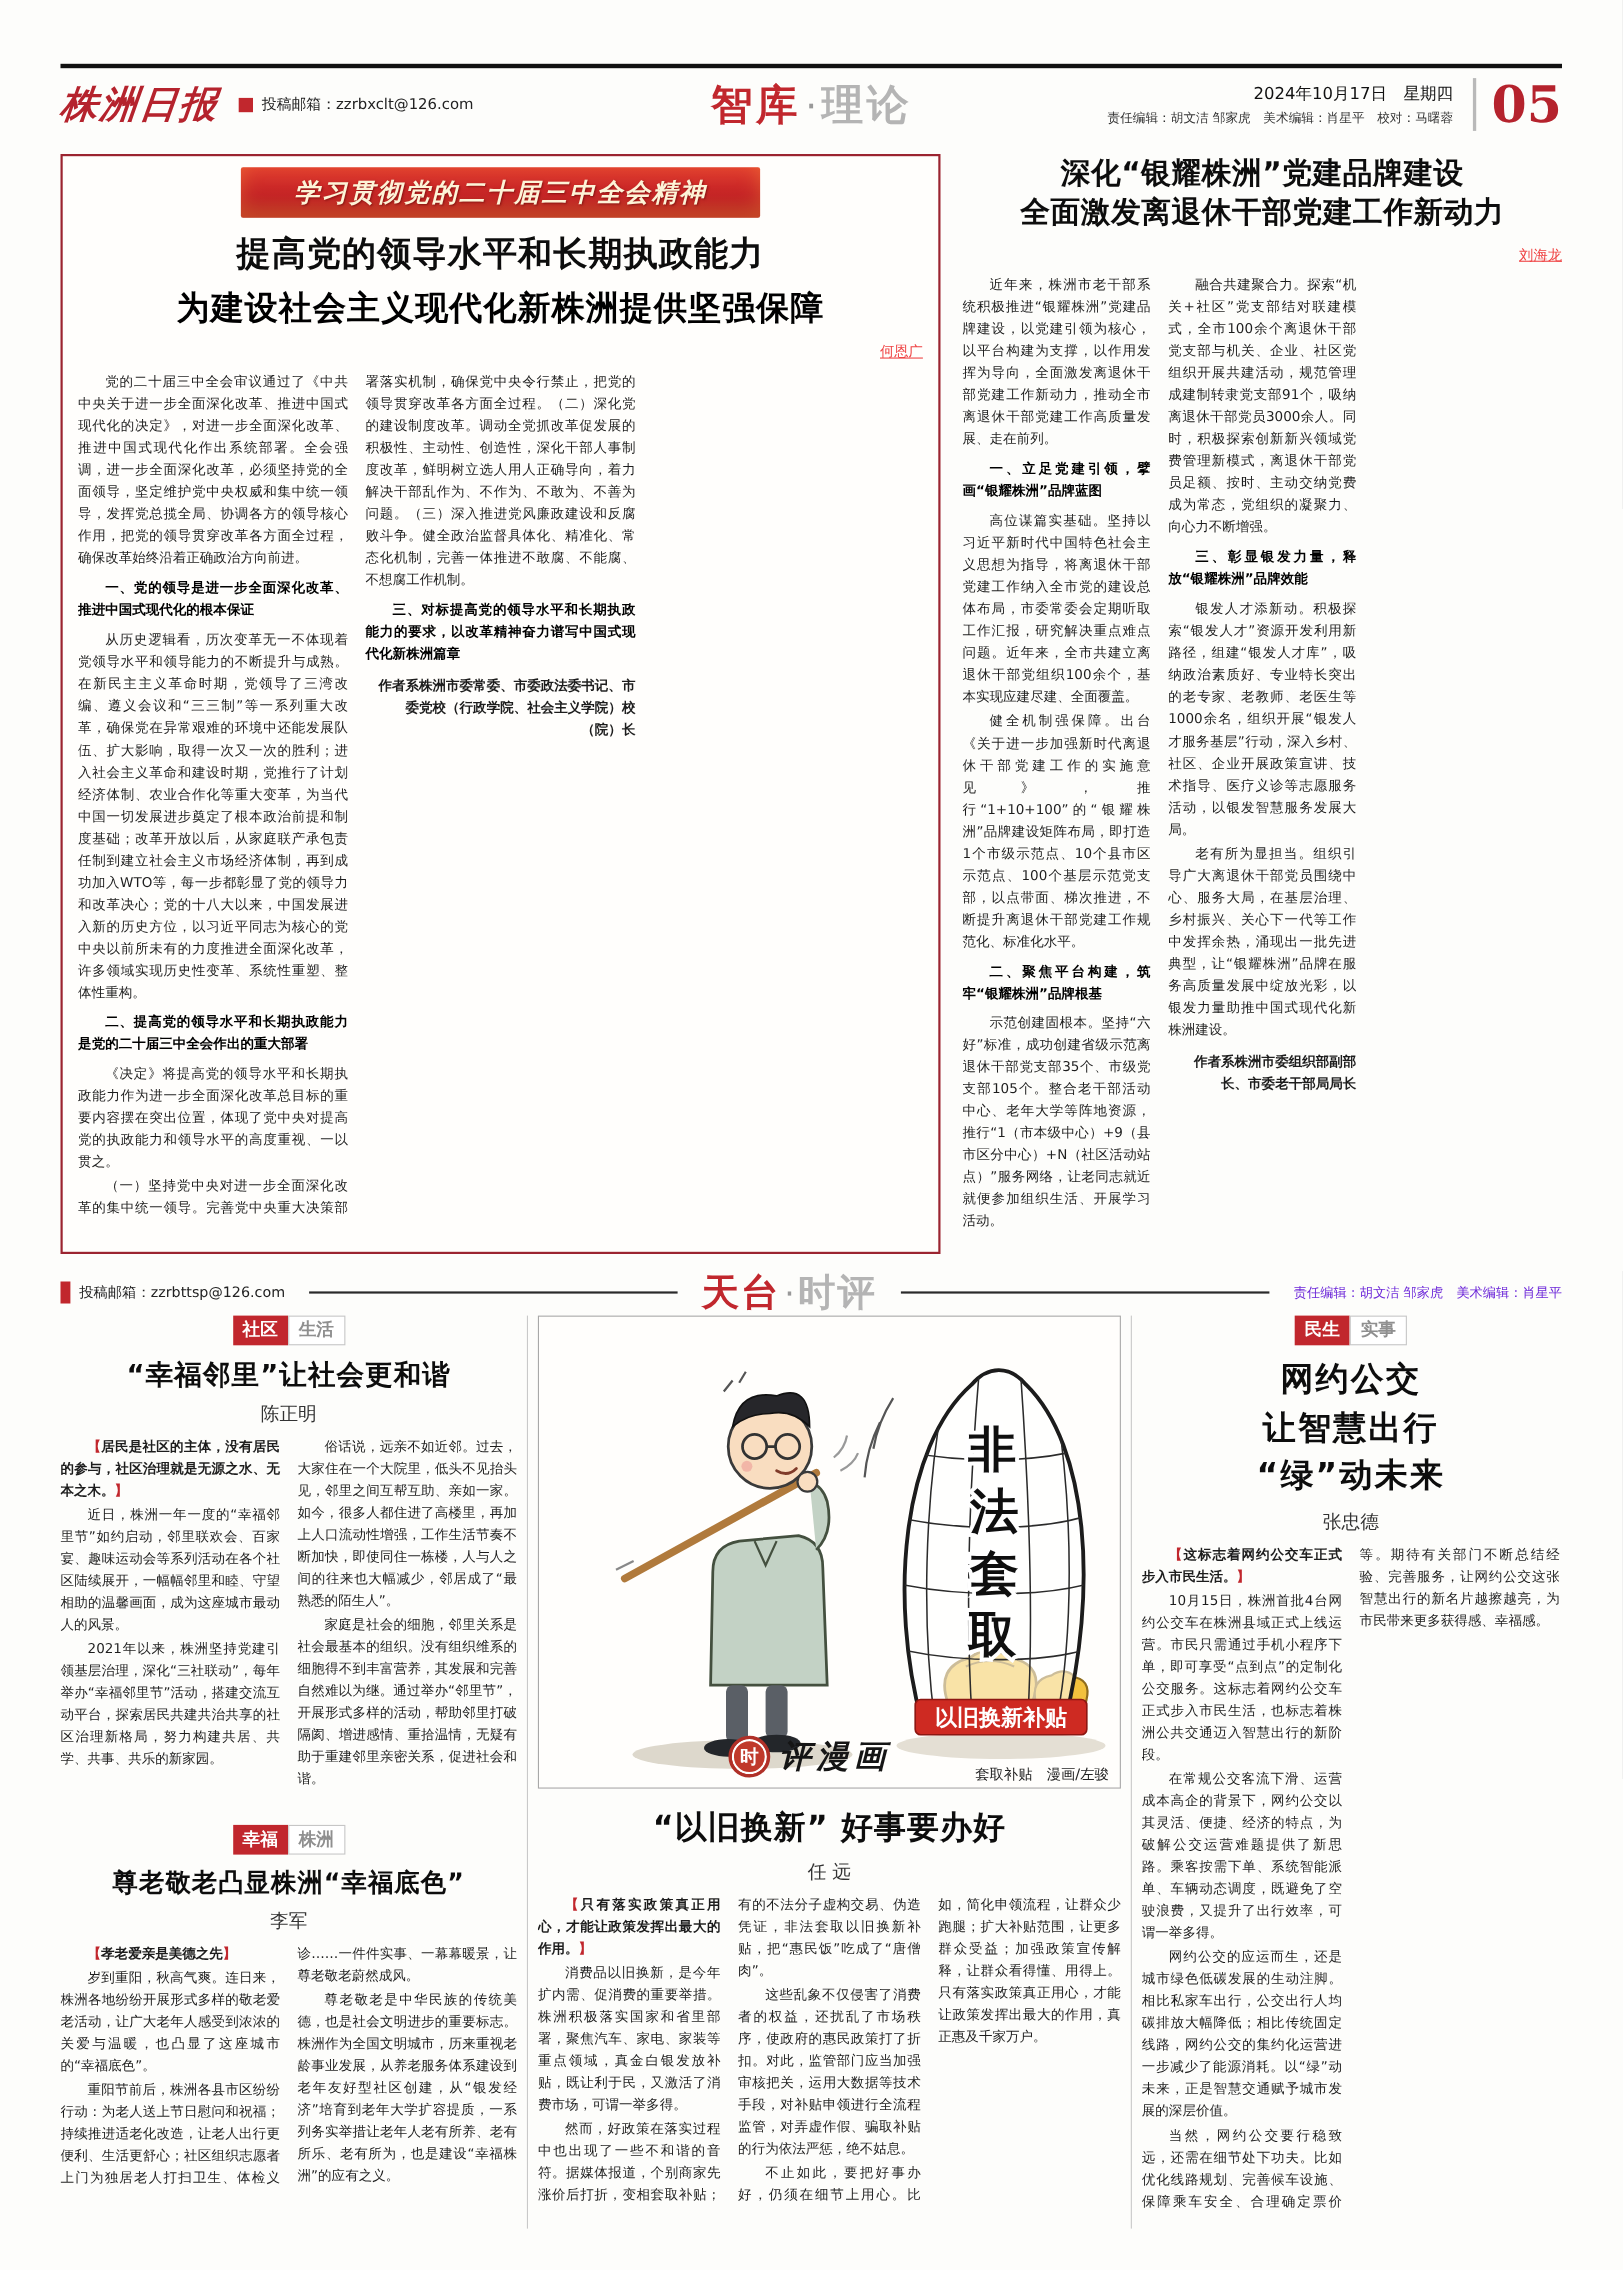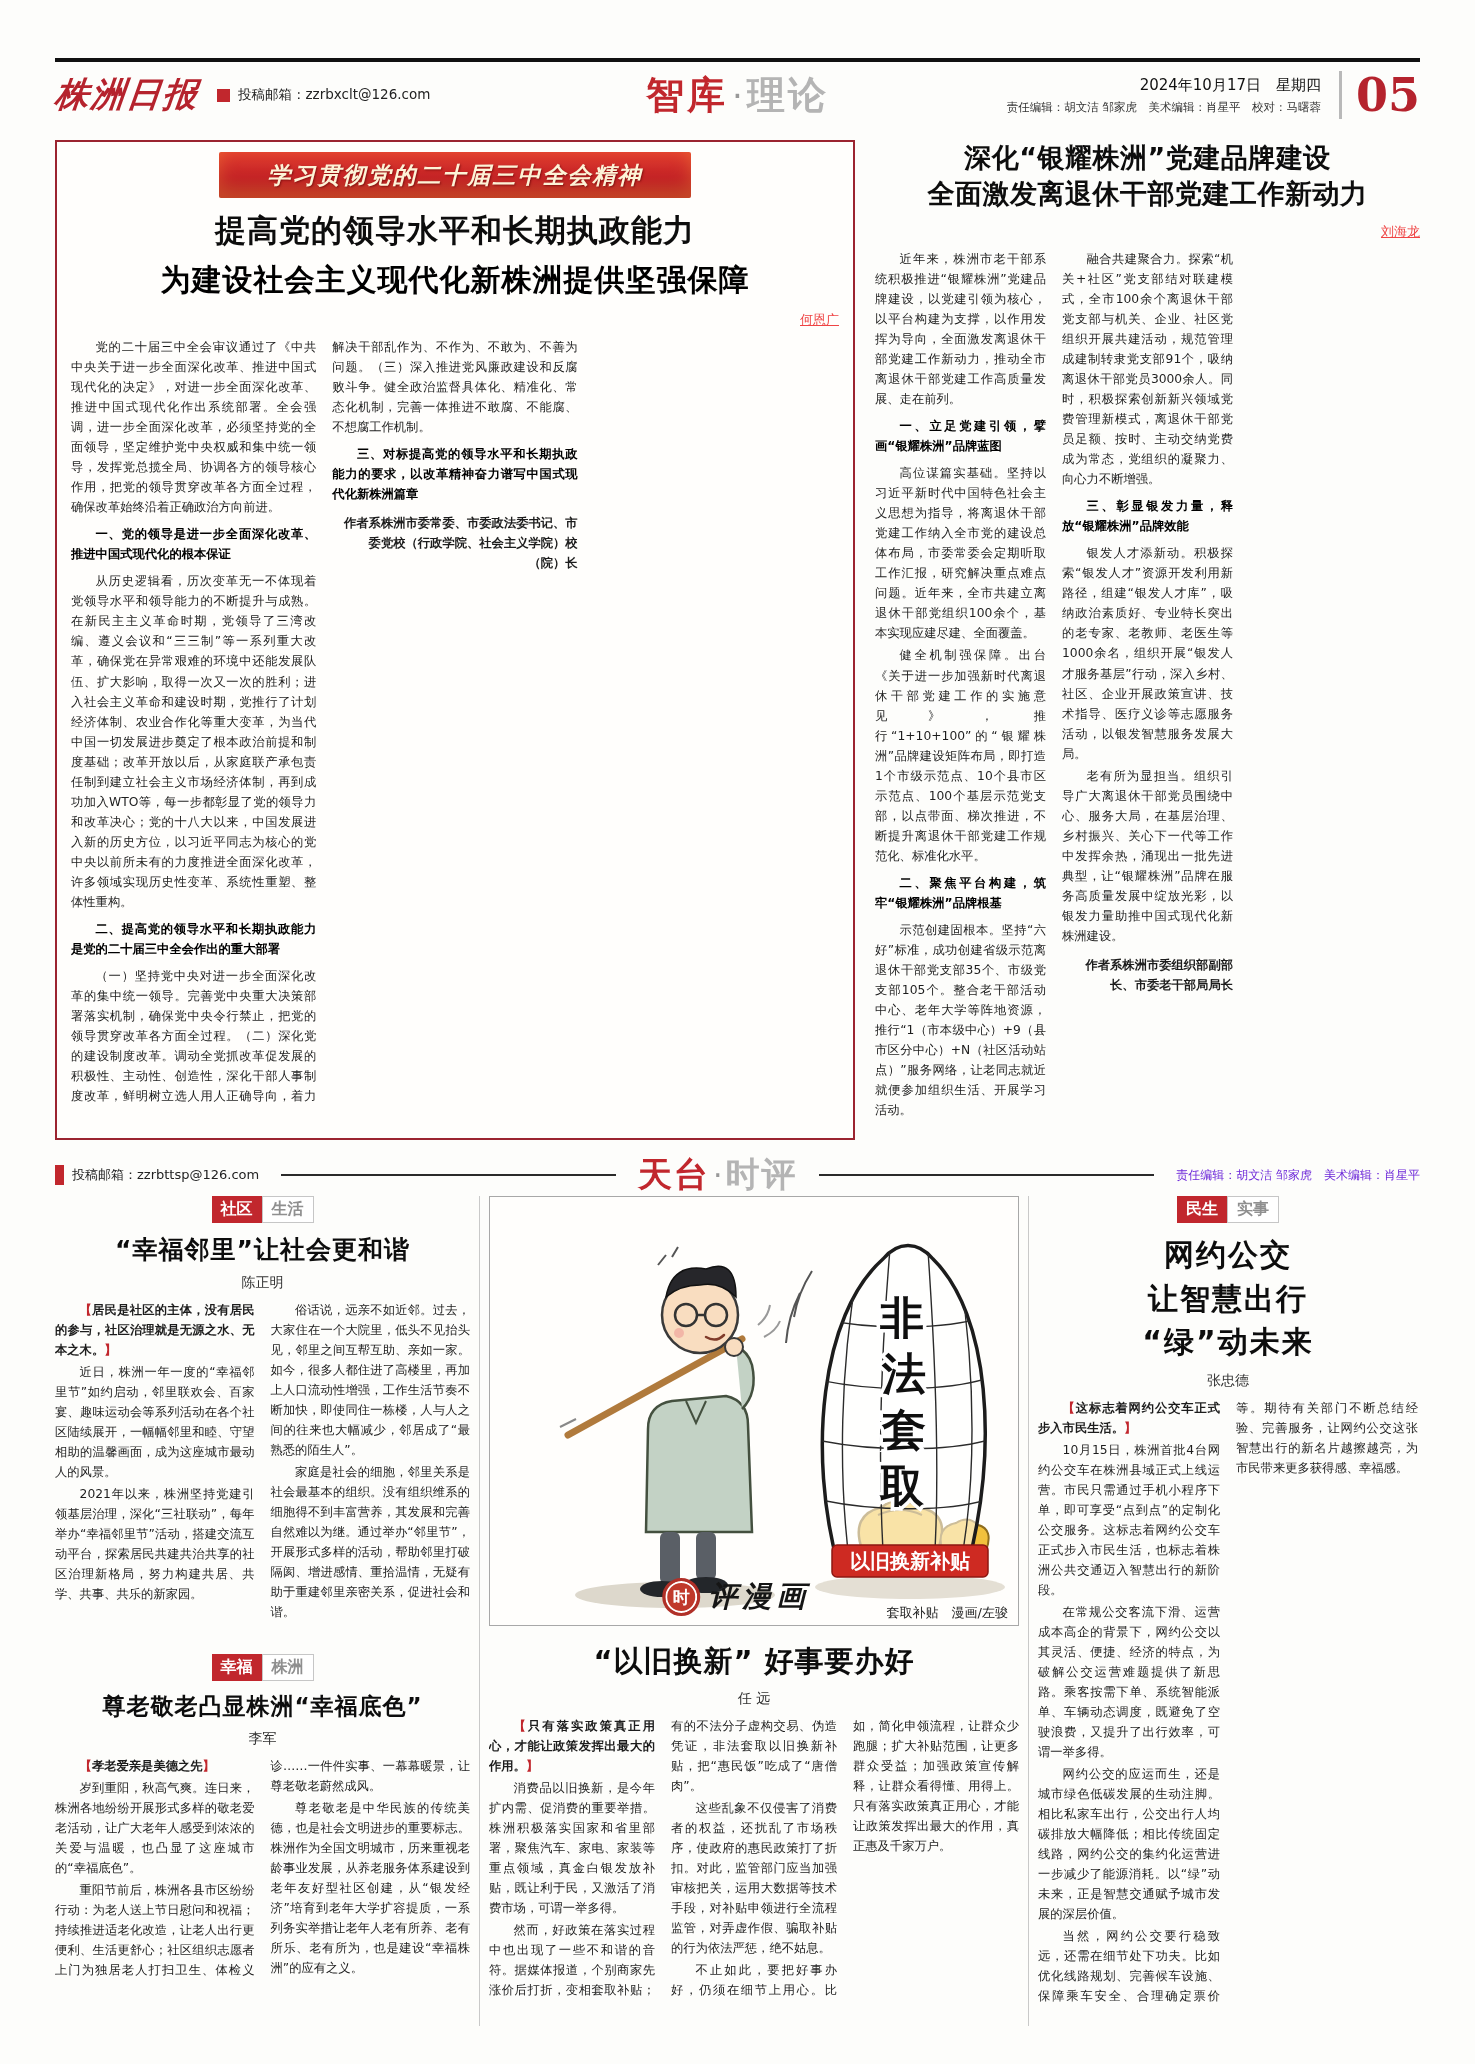--- a/index.html
+++ b/index.html
@@ -73,21 +73,21 @@
   .zoneC { width:380px; display:flex; flex-direction:column; }
 
   .badge-row { text-align:center; margin-bottom:10px; }
   .badge-red { display:inline-block; background:#c1272d; color:#fff; font-weight:700;
                font-size:16px; padding:3px 9px; vertical-align:middle;}
   .badge-gray{ display:inline-block; border:1px solid #c6c6c6; color:#8f8f8f; font-weight:700;
                font-size:16px; padding:2px 9px; vertical-align:middle; background:#fff;}
   .bh  { font-size:25px; font-weight:900; text-align:center; letter-spacing:1px; color:#0d0d0d;}
   .bh-sm { font-size:23px; }
   .bh-line { font-size:30px; font-weight:900; text-align:center; letter-spacing:2px; line-height:1.45; color:#0d0d0d;}
-  .small-byline { text-align:center; font-size:14px; color:#333; margin:8px 0; }
+  .small-byline { text-align:center; font-size:17px; color:#333; margin:8px 0; }
   .a1body { height:338px; }
   .a2body { height:262px; }
   .a3body { height:286px; }
   .a4body { flex:1; }
   .zone-article2 { margin-top:16px; }
 
   
   .cartoon-box { position:relative; width:530px; height:430px; border:1px solid #a8a8a8; background:#fffefc; overflow:hidden;}
   .stamp-row { position:absolute; left:50%; transform:translateX(-62%); bottom:8px; display:flex; align-items:center; gap:8px;}
   .stamp { width:38px; height:38px; border-radius:50%; border:3px solid #b03028; color:#fff; background:#c0392b;
@@ -126,20 +126,21 @@
     <article class="box-article">
       <div class="banner">学习贯彻党的二十届三中全会精神</div>
       <div class="h-black">提高党的领导水平和长期执政能力</div>
       <div class="h-red">为建设社会主义现代化新株洲提供坚强保障</div>
       <div class="byline">何恩广</div>
       <div class="colbody cols3">
           <p>党的二十届三中全会审议通过了《中共中央关于进一步全面深化改革、推进中国式现代化的决定》，对进一步全面深化改革、推进中国式现代化作出系统部署。全会强调，进一步全面深化改革，必须坚持党的全面领导，坚定维护党中央权威和集中统一领导，发挥党总揽全局、协调各方的领导核心作用，把党的领导贯穿改革各方面全过程，确保改革始终沿着正确政治方向前进。</p>
           <p class="subhead">一、党的领导是进一步全面深化改革、推进中国式现代化的根本保证</p>
           <p>从历史逻辑看，历次变革无一不体现着党领导水平和领导能力的不断提升与成熟。在新民主主义革命时期，党领导了三湾改编、遵义会议和“三三制”等一系列重大改革，确保党在异常艰难的环境中还能发展队伍、扩大影响，取得一次又一次的胜利；进入社会主义革命和建设时期，党推行了计划经济体制、农业合作化等重大变革，为当代中国一切发展进步奠定了根本政治前提和制度基础；改革开放以后，从家庭联产承包责任制到建立社会主义市场经济体制，再到成功加入WTO等，每一步都彰显了党的领导力和改革决心；党的十八大以来，中国发展进入新的历史方位，以习近平同志为核心的党中央以前所未有的力度推进全面深化改革，许多领域实现历史性变革、系统性重塑、整体性重构。</p>
           <p class="subhead">二、提高党的领导水平和长期执政能力是党的二十届三中全会作出的重大部署</p>
+          <p>《决定》将提高党的领导水平和长期执政能力作为进一步全面深化改革总目标的重要内容摆在突出位置，体现了党中央对提高党的执政能力和领导水平的高度重视、一以贯之。</p>
           <p>（一）坚持党中央对进一步全面深化改革的集中统一领导。完善党中央重大决策部署落实机制，确保党中央令行禁止，把党的领导贯穿改革各方面全过程。（二）深化党的建设制度改革。调动全党抓改革促发展的积极性、主动性、创造性，深化干部人事制度改革，鲜明树立选人用人正确导向，着力解决干部乱作为、不作为、不敢为、不善为问题。（三）深入推进党风廉政建设和反腐败斗争。健全政治监督具体化、精准化、常态化机制，完善一体推进不敢腐、不能腐、不想腐工作机制。</p>
           <p class="subhead">三、对标提高党的领导水平和长期执政能力的要求，以改革精神奋力谱写中国式现代化新株洲篇章</p>
           <p class="author">作者系株洲市委常委、市委政法委书记、市委党校（行政学院、社会主义学院）校（院）长</p>
         </div>
     </article>
 
     <article class="right-article">
       <div class="rh">深化“银耀株洲”党建品牌建设</div>
       <div class="rh">全面激发离退休干部党建工作新动力</div>
       <div class="byline">刘海龙</div>

